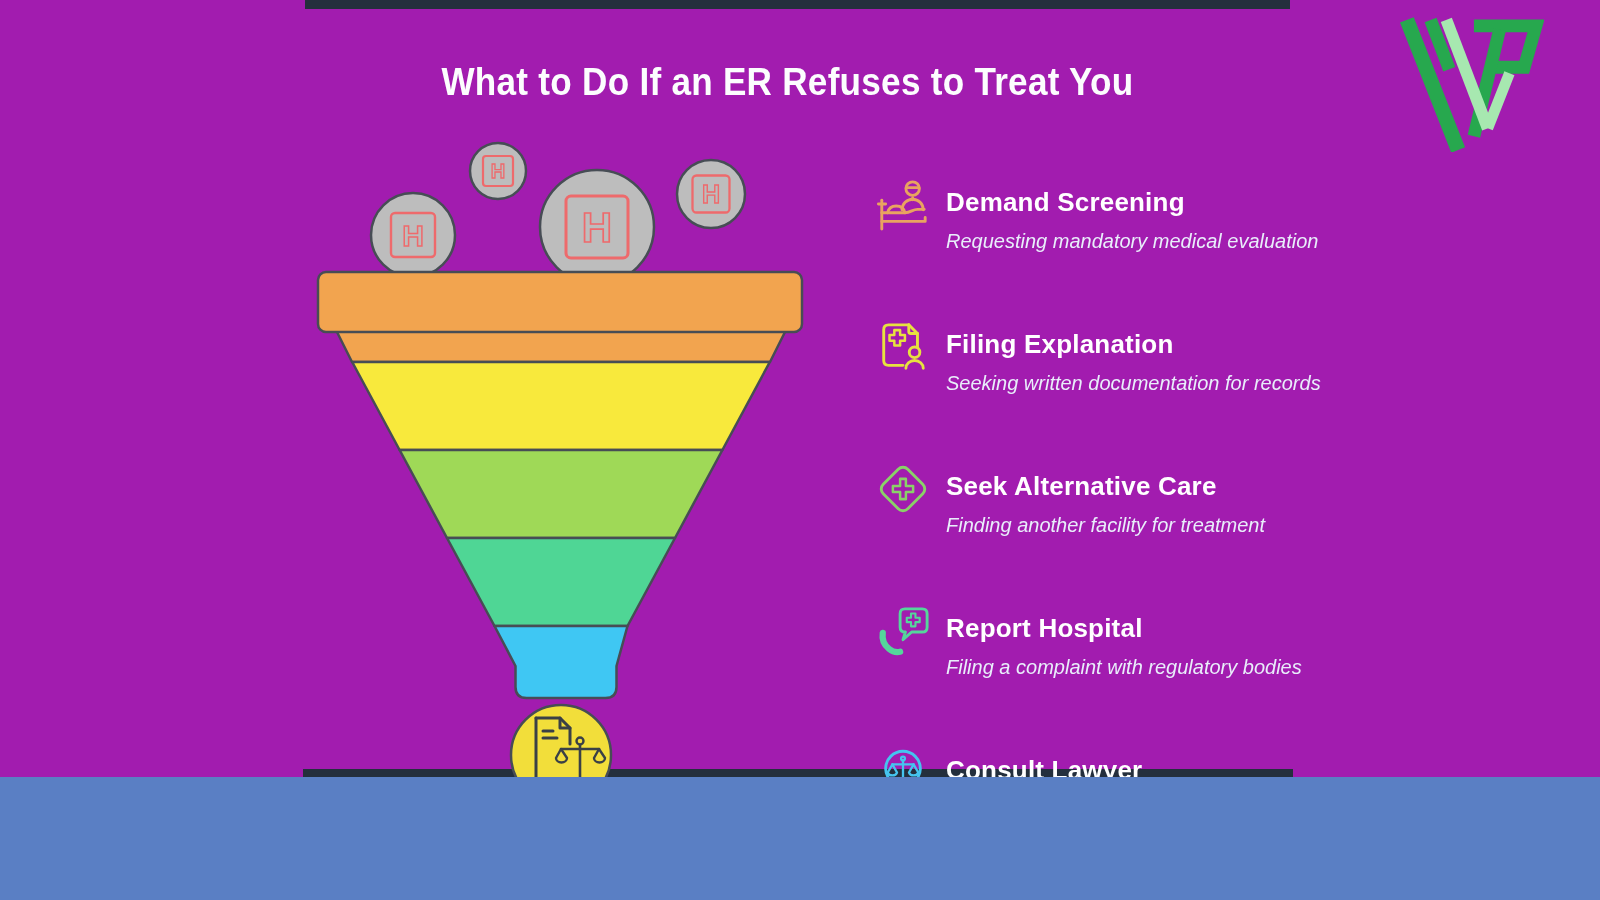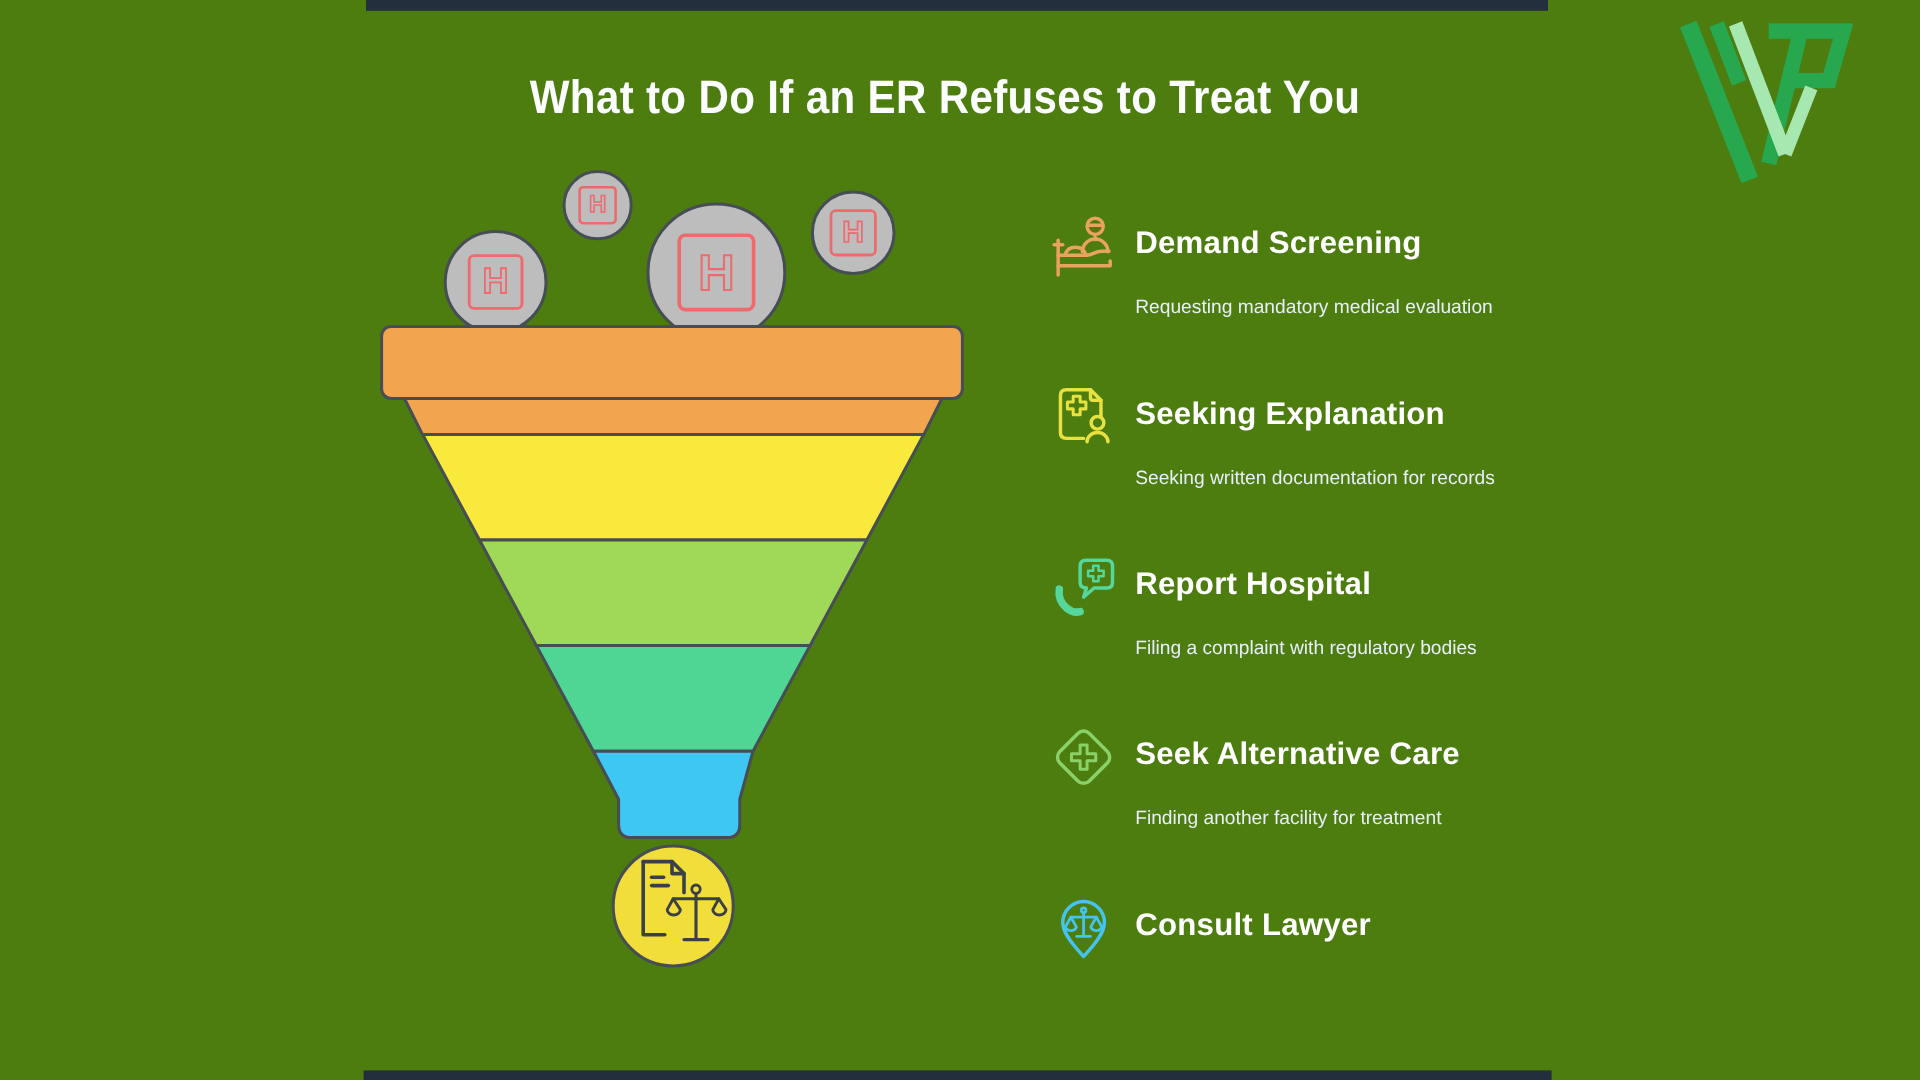--- a/index.html
+++ b/index.html
@@ -1,37 +1,37 @@
 <!DOCTYPE html>
 <html><head>
 <meta charset="utf-8">
 <style>
   html,body{margin:0;padding:0;background:#5a7fc4;}
   .stage{
-    position:relative;width:1600px;height:900px;overflow:hidden;
-    background:#4d7c0f;
+    position:relative;width:1600px;height:777px;overflow:hidden;
+    background:#a21caf;
     font-family:"Liberation Sans",sans-serif;
   }
   .bar{position:absolute;background:#242f3d;}
   .bar.top{left:305px;top:0;width:985px;height:9px;}
   .bar.bottom{left:303px;bottom:0;width:990px;height:8px;}
   .main-title{
     position:absolute;left:300px;top:34px;width:975px;
     text-align:center;color:#fcfdfe;font-size:39px;font-weight:bold;
     letter-spacing:.3px;transform:scaleX(.9);transform-origin:center;
     white-space:nowrap;
   }
   .logo{position:absolute;top:14px;right:56px;}
   .funnel-wrap{position:absolute;left:300px;top:140px;}
   .steps{position:absolute;left:876px;top:172px;width:620px;}
   .step{display:flex;align-items:flex-start;height:142px;}
   .step-icon{width:54px;height:54px;margin:6px 16px 0 0;flex:none;}
   .step-text{padding-top:15px;}
   .step-title{margin:0;font-size:26px;font-weight:bold;color:#ffffff;letter-spacing:.2px;}
-  .step-desc{margin:30px 0 0 0;font-size:16px;color:#e9eefb;}
+  .step-desc{margin:12px 0 0 0;font-size:20px;color:#e9eefb;font-style:italic;}
 </style>
 </head>
 <body>
 
 <div class="stage">
 
   <div class="bar top"></div>
   <div class="bar bottom"></div>
 
   <h1 class="main-title">What to Do If an ER Refuses to Treat You</h1>
@@ -132,49 +132,49 @@
         <g fill="none" stroke-width="3" stroke-linecap="round" stroke-linejoin="round" stroke="#e7e23f">
           <path d="M34,5 H13 Q8,5 8,10 V42 Q8,47 13,47 H28"></path>
           <path d="M34,5 L43,14 V28"></path>
           <path d="M34,5 V12 Q34,14 36,14 H43"></path>
           <path d="M19,10.5 h6 v5 h5 v6 h-5 v5 h-6 v-5 h-5 v-6 h5 z" stroke-width="2.6"></path>
           <circle cx="40" cy="33.5" r="5.5"></circle>
           <path d="M31,50 a9,8 0 0 1 18,0"></path>
         </g>
       </svg>
       <div class="step-text">
-        <h2 class="step-title">Seeking Explanation</h2>
+        <h2 class="step-title">Filing Explanation</h2>
         <p class="step-desc">Seeking written documentation for records</p>
+      </div>
+    </div>
+
+    <div class="step">
+      <svg class="step-icon" viewBox="0 0 56 56">
+        <g fill="none" stroke-width="3" stroke-linecap="round" stroke-linejoin="round" stroke="#8ad168">
+          <rect x="10" y="10" width="36" height="36" rx="7" transform="rotate(45 28 28)"></rect>
+          <path d="M25,17.5 h6 v7.5 h7.5 v6 h-7.5 v7.5 h-6 v-7.5 h-7.5 v-6 h7.5 z" stroke-width="2.6"></path>
+        </g>
+      </svg>
+      <div class="step-text">
+        <h2 class="step-title">Seek Alternative Care</h2>
+        <p class="step-desc">Finding another facility for treatment</p>
       </div>
     </div>
 
     <div class="step">
       <svg class="step-icon" viewBox="0 0 56 56">
         <g fill="none" stroke-width="3" stroke-linecap="round" stroke-linejoin="round" stroke="#55d69b">
           <path d="M30,5 H48 Q53,5 53,10 V24 Q53,29 48,29 H37 L28,37 L30.5,29 Q25,29 25,24 V10 Q25,5 30,5 Z"></path>
           <path d="M36.3,9.8 h4.6 v4.4 h4.4 v4.6 h-4.4 v4.4 h-4.6 v-4.4 h-4.4 v-4.6 h4.4 z" stroke-width="2.2"></path>
           <path d="M7,30 Q5.5,40 13.5,46.5 Q19,51 25,49.5" stroke-width="6.5"></path>
         </g>
       </svg>
       <div class="step-text">
         <h2 class="step-title">Report Hospital</h2>
         <p class="step-desc">Filing a complaint with regulatory bodies</p>
-      </div>
-    </div>
-
-    <div class="step">
-      <svg class="step-icon" viewBox="0 0 56 56">
-        <g fill="none" stroke-width="3" stroke-linecap="round" stroke-linejoin="round" stroke="#8ad168">
-          <rect x="10" y="10" width="36" height="36" rx="7" transform="rotate(45 28 28)"></rect>
-          <path d="M25,17.5 h6 v7.5 h7.5 v6 h-7.5 v7.5 h-6 v-7.5 h-7.5 v-6 h7.5 z" stroke-width="2.6"></path>
-        </g>
-      </svg>
-      <div class="step-text">
-        <h2 class="step-title">Seek Alternative Care</h2>
-        <p class="step-desc">Finding another facility for treatment</p>
       </div>
     </div>
 
     <div class="step">
       <svg class="step-icon" viewBox="0 0 56 56">
         <g fill="none" stroke-width="3" stroke-linecap="round" stroke-linejoin="round" stroke="#45c4ef">
           <path d="M28,53 C24,48 10,35 10,23.5 A18,18 0 1 1 46,23.5 C46,35 32,48 28,53 Z"></path>
           <g stroke-width="2.4">
             <circle cx="28" cy="13" r="2"></circle>
             <path d="M28,15 V35"></path>

